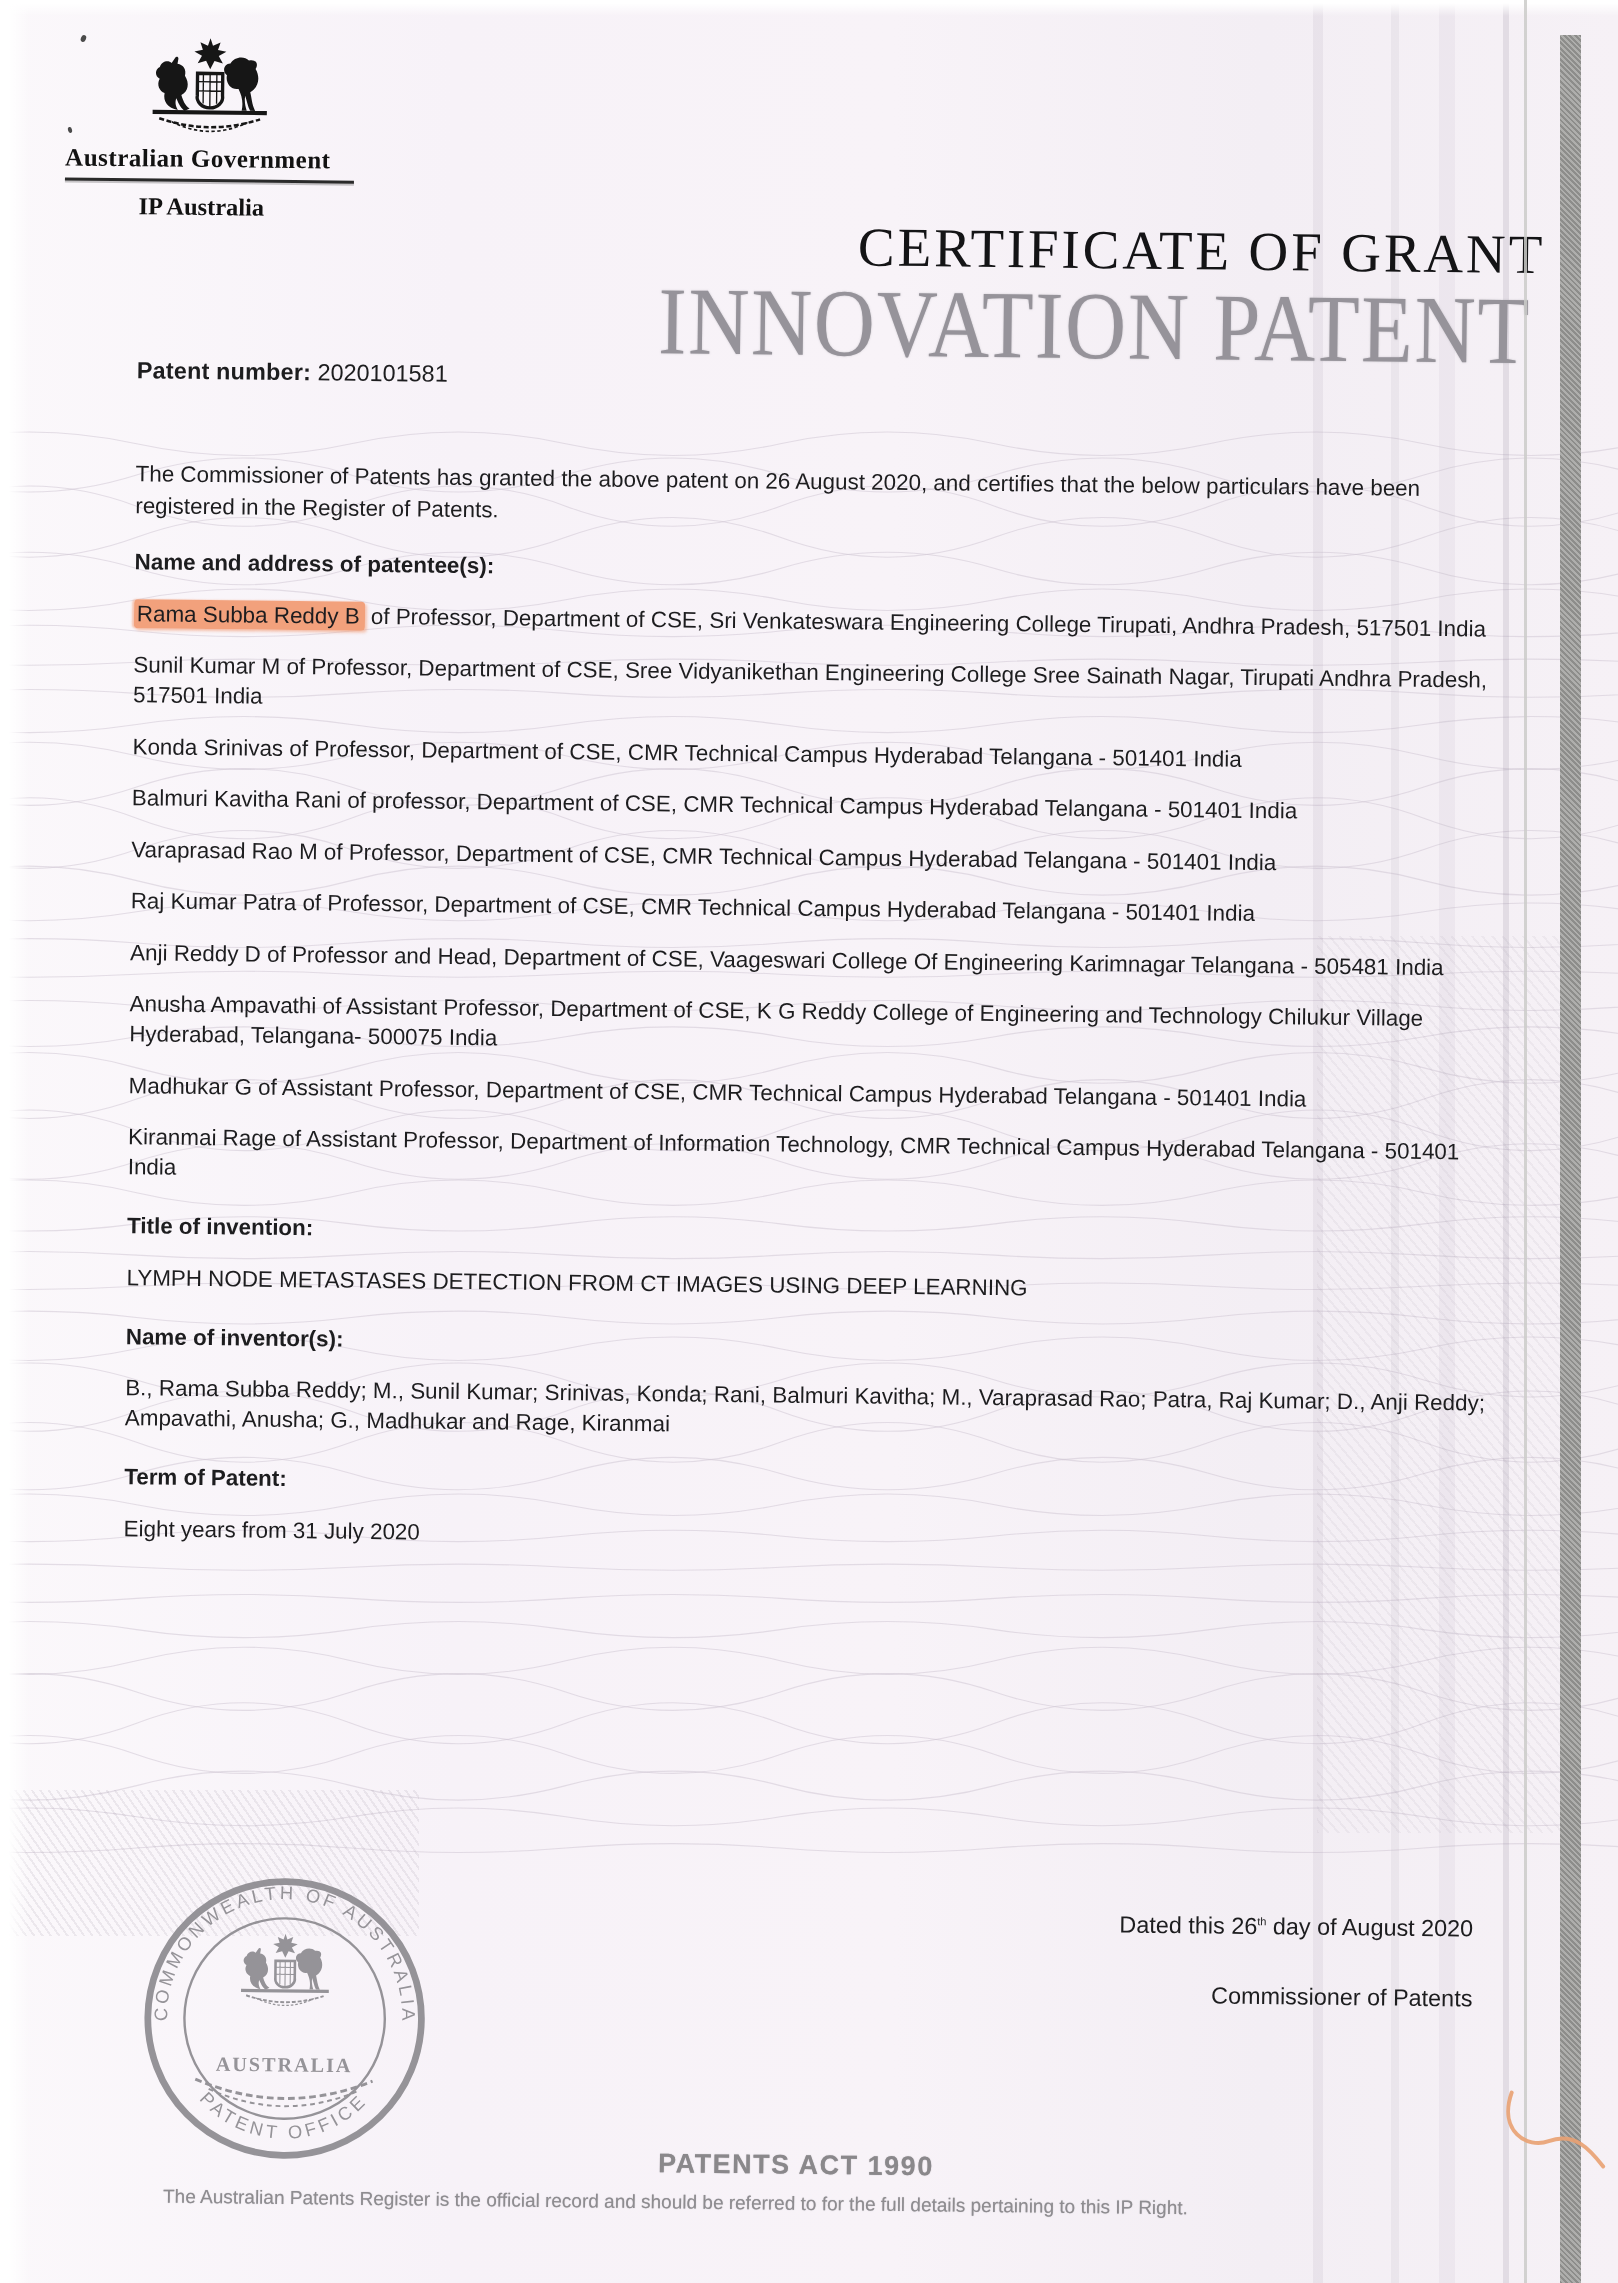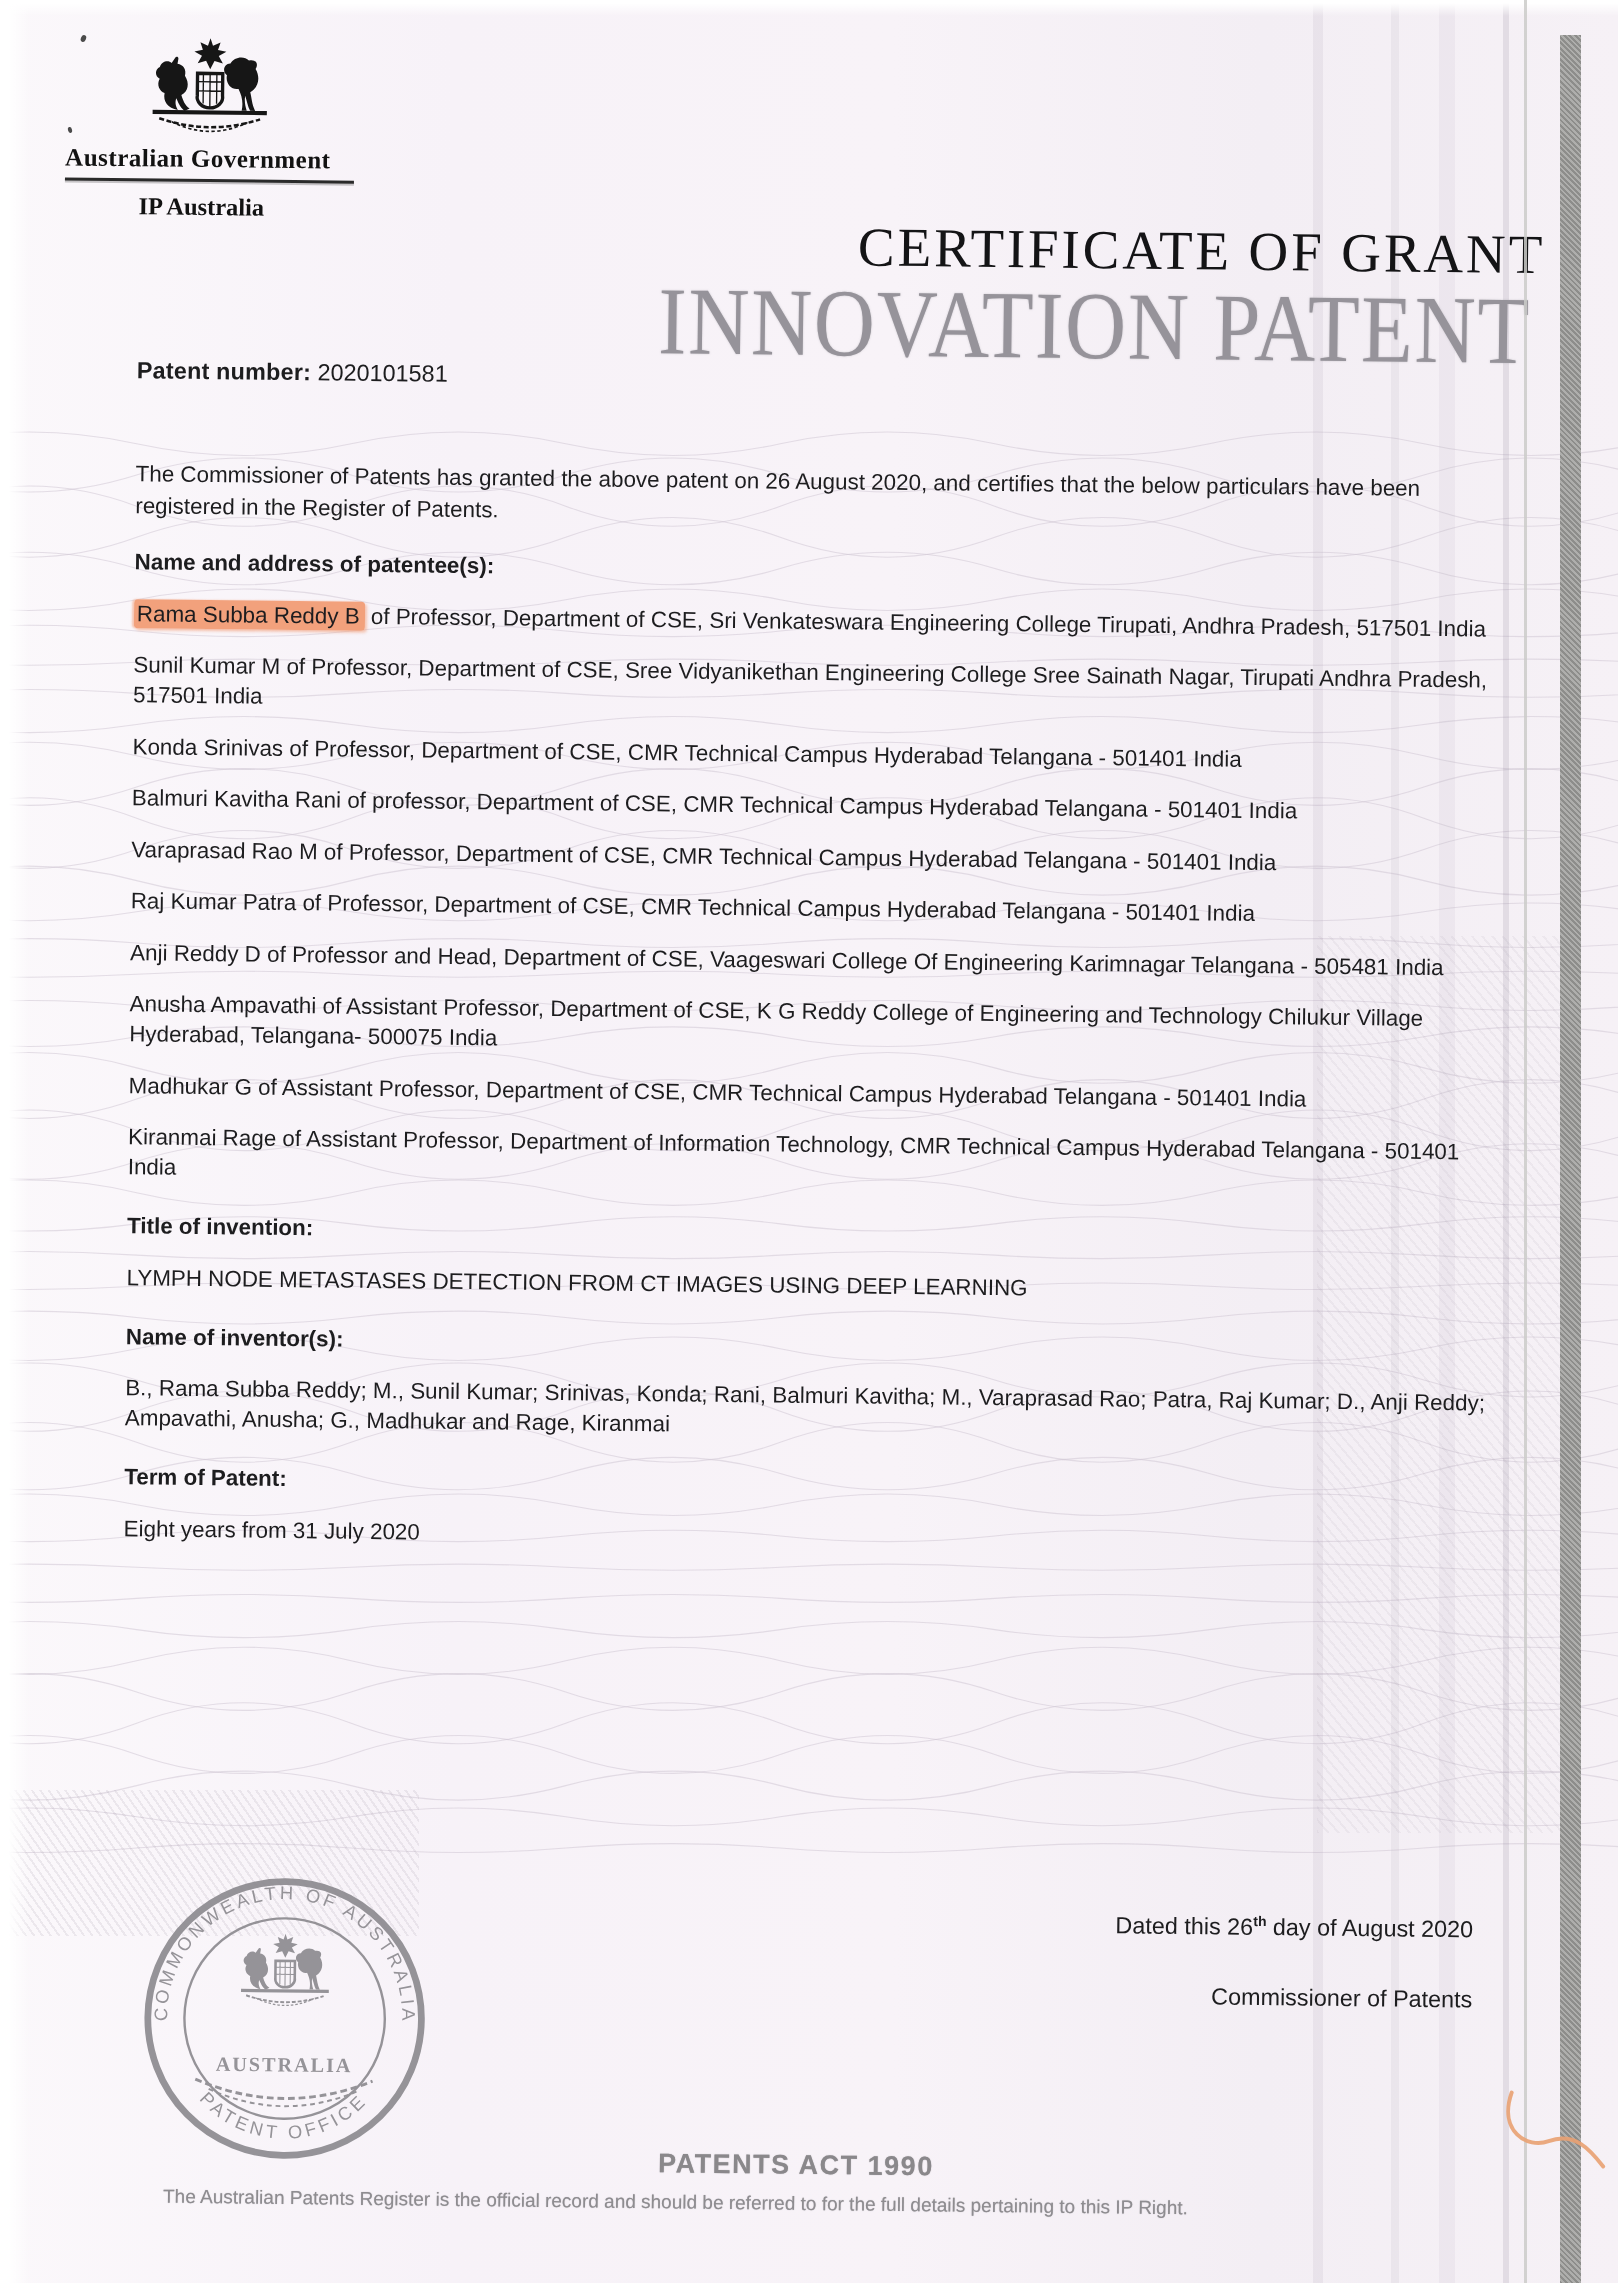--- a/index.html
+++ b/index.html
@@ -61,21 +61,21 @@
   .body-block p{margin:0 0 21.5px 0;}
   .intro{line-height:32px;margin-bottom:25px !important;}
   .sec-head{font-weight:bold;margin:0 0 17.6px 0;}
   .sec-head.gap-top{margin-top:29px;}
   .hl{background:#f2a17c;border-radius:3.9px;padding:2px 4.9px 2.9px 2.9px;
     box-shadow:2px 2px 2.9px rgba(242,161,124,.55), -2px 0 2px rgba(242,161,124,.55);}
   .title-line{text-transform:none;}
 
   .signoff{position:absolute;left:1061px;top:1900px;width:433px;text-align:right;font-size:23.4px;}
   .signoff .dated{margin-bottom:43px;white-space:nowrap;}
-  .signoff sup{font-size:14px;font-weight:bold;}
+  .signoff sup{font-size:11px;}
 
   .seal-wrap{position:absolute;left:162px;top:1872px;width:289px;height:289px;color:#8d8b90;opacity:.92;}
 
   .footer-act{position:absolute;left:527px;top:2142px;width:585px;text-align:center;
     font-size:27px;font-weight:bold;letter-spacing:1.5px;color:#8a888b;
     text-shadow:0 0 1px rgba(138,136,139,.7);}
   .footer-note{position:absolute;left:187px;top:2185px;width:1209px;font-size:19px;color:#8e8c90;
     text-shadow:0 0 1px rgba(142,140,144,.6);}
 </style>
 </head>

